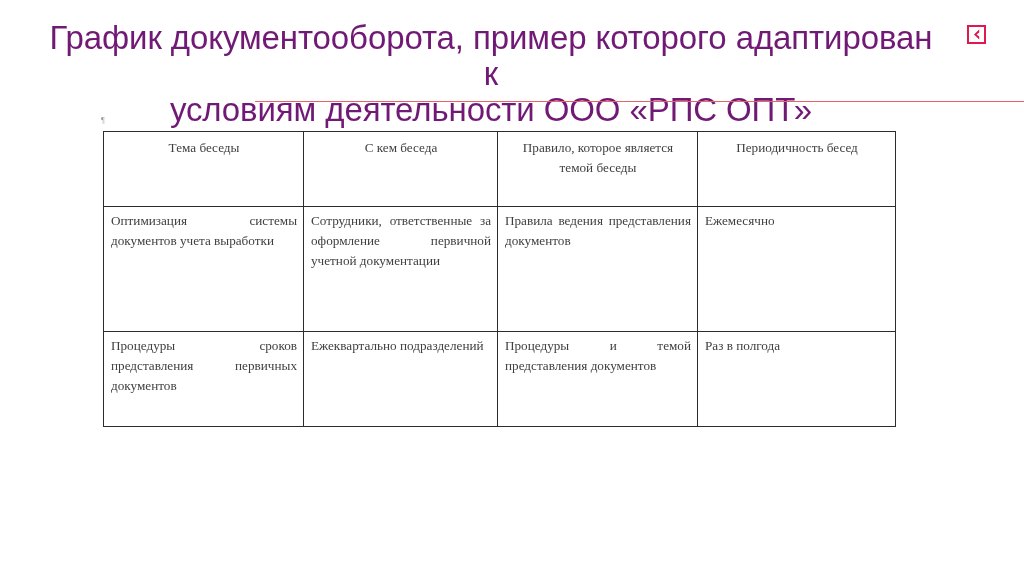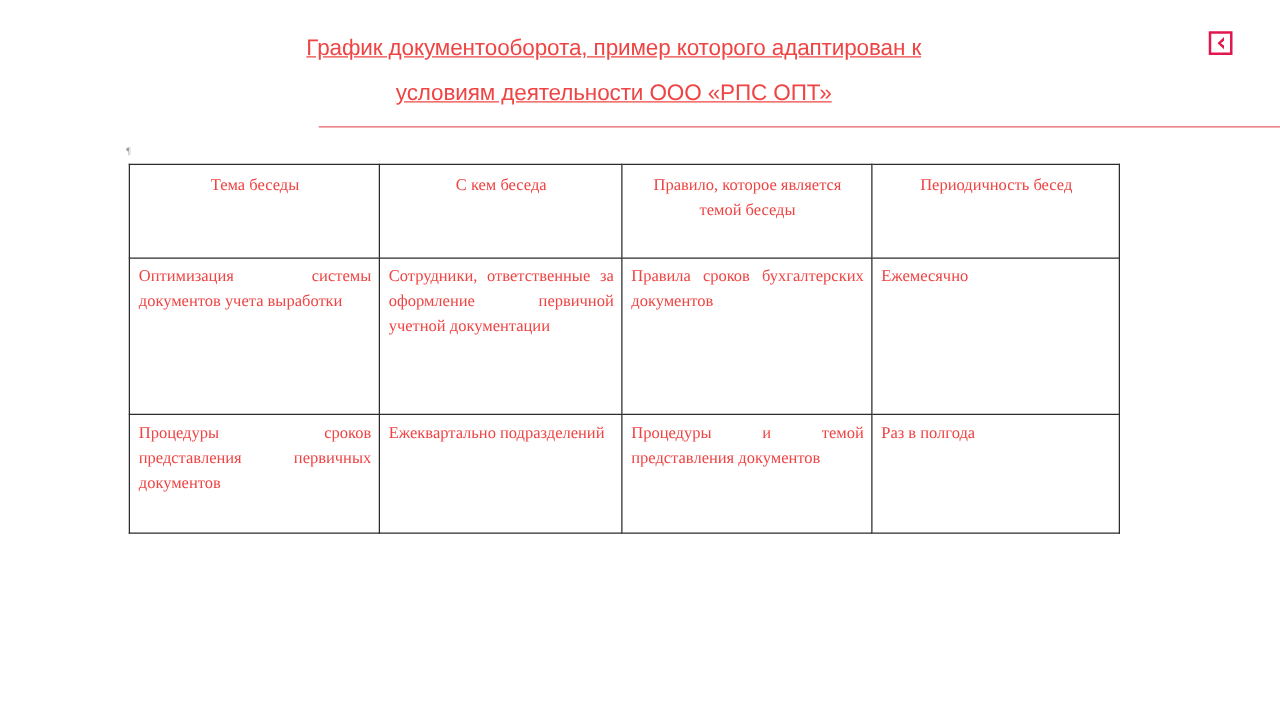--- a/index.html
+++ b/index.html
@@ -27,27 +27,26 @@
   .title-block {
     position: absolute;
     left: 48px;
     top: 20px;
     width: 886px;
     text-align: center;
   }
   .slide-title {
     font-family: "Liberation Sans", sans-serif;
     font-weight: 300;
-    font-size: 18px;
+    font-size: 33px;
     line-height: 36px;
-    color: #ef4444;
+    color: #701a75;
     letter-spacing: -0.1px;
     white-space: pre-line;
     margin: 0;
-    text-decoration: underline;
   }
 
   
   .title-rule {
     position: absolute;
     left: 255px;
     top: 101px;
     width: 769px;
     height: 1px;
     background: #e8636b;
@@ -90,21 +89,21 @@
 
   
   .doc-table {
     position: absolute;
     left: 103px;
     top: 131px;
     width: 792px;
     border-collapse: collapse;
     table-layout: fixed;
     font-family: "Liberation Serif", serif;
-    color: #ef4444;
+    color: #404040;
   }
   .doc-table td,
   .doc-table th {
     border: 1px solid #2c2c2c;
     vertical-align: top;
     padding: 4px 6px 4px 7px;
     font-size: 13.2px;
     line-height: 20px;
     font-weight: normal;
   }
@@ -180,21 +179,21 @@
         <th>Тема беседы</th>
         <th>С кем беседа</th>
         <th>Правило, которое является темой беседы</th>
         <th>Периодичность бесед</th>
       </tr>
     </thead>
     <tbody>
       <tr class="row-1">
         <td>Оптимизация системы документов учета выработки</td>
         <td>Сотрудники, ответственные за оформление первичной учетной документации</td>
-        <td>Правила сроков бухгалтерских документов</td>
+        <td>Правила ведения представления документов</td>
         <td class="plain">Ежемесячно</td>
       </tr>
       <tr class="row-3">
         <td>Процедуры сроков представления первичных документов</td>
         <td class="plain">Ежеквартально подразделений</td>
         <td>Процедуры и темой представления документов</td>
         <td class="plain">Раз в полгода</td>
       </tr>
     </tbody>
   </table>

